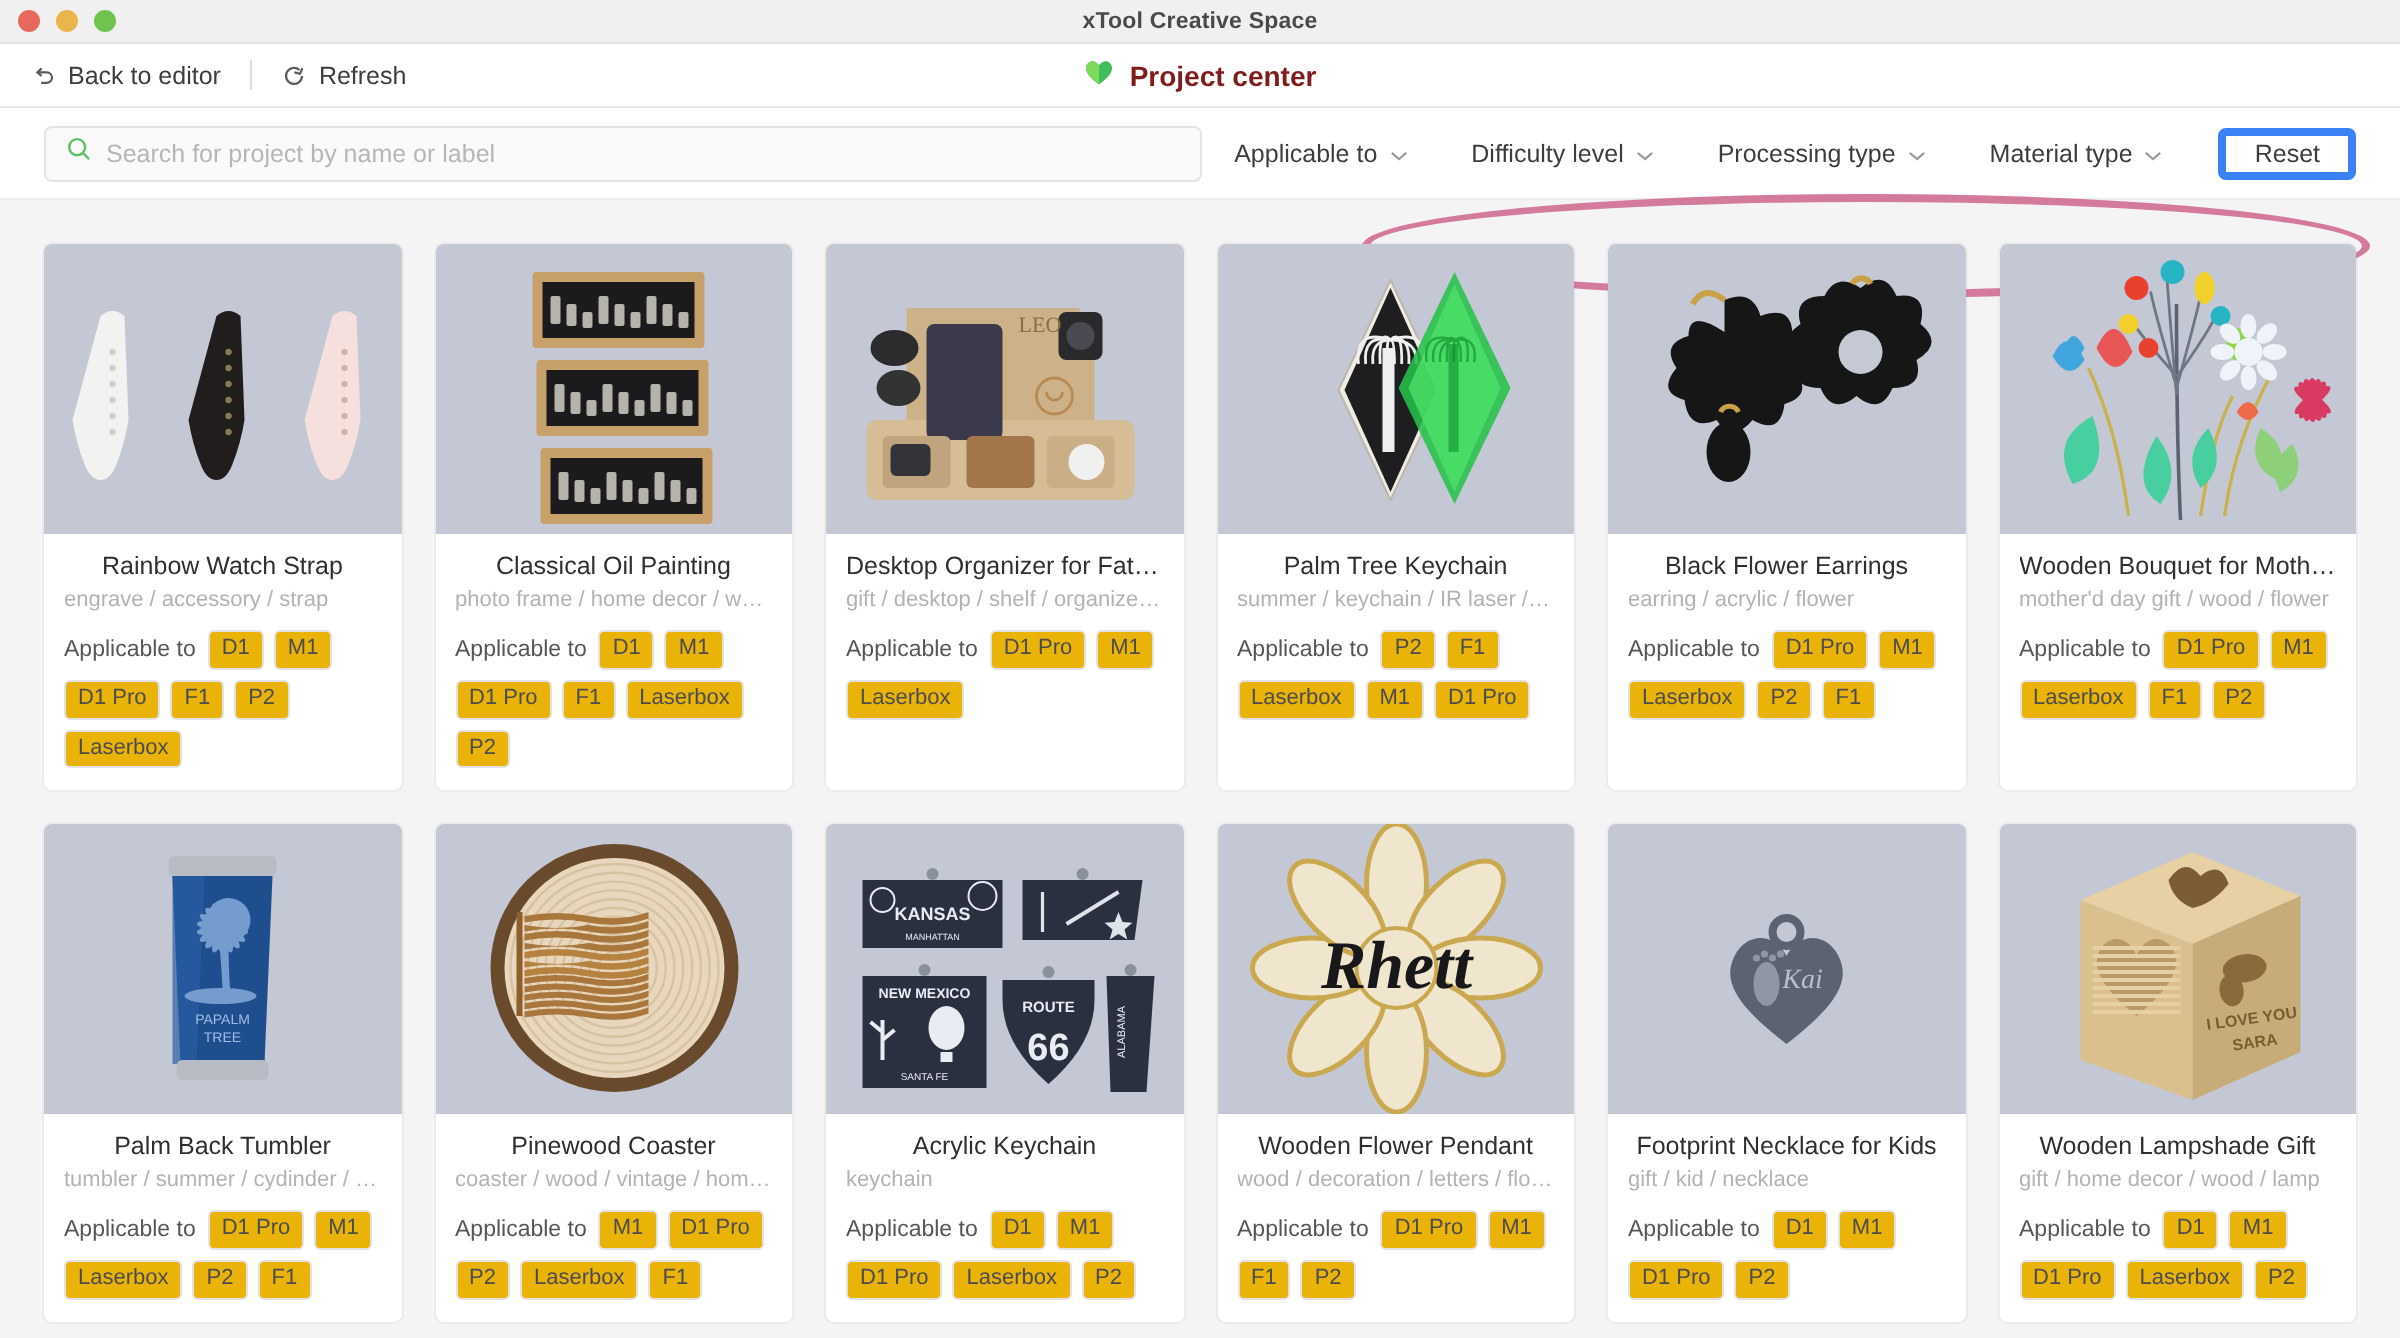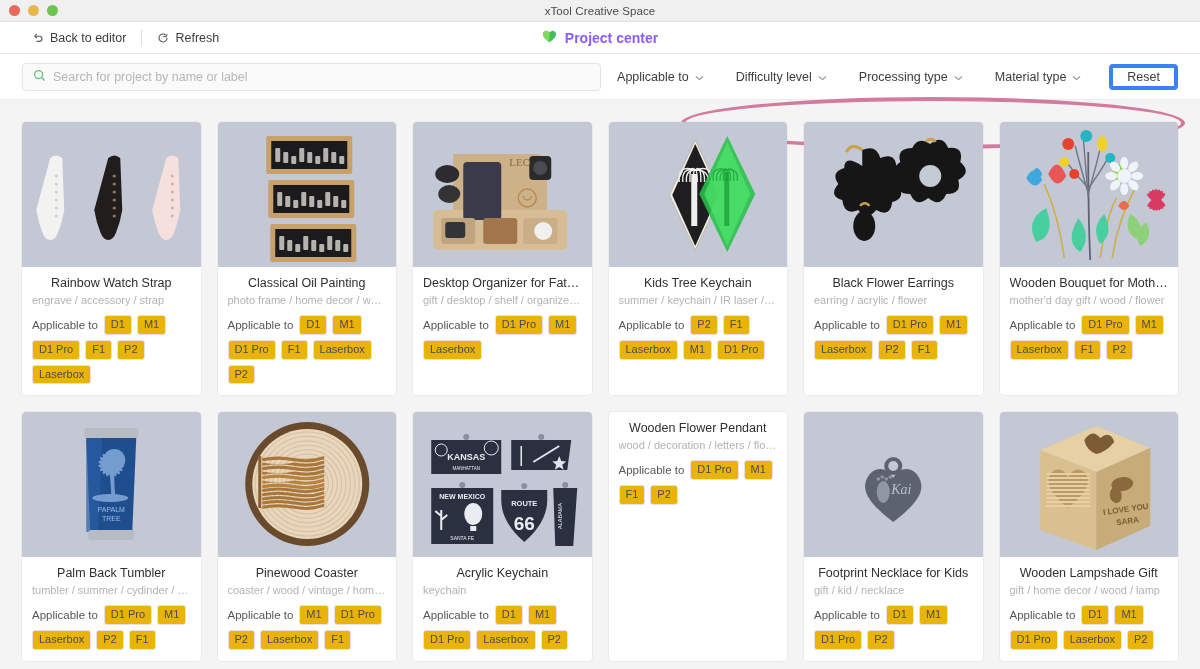--- a/index.html
+++ b/index.html
@@ -14,38 +14,38 @@
     height: 22px; background: #f0f0f1; border-bottom: 1px solid #e2e2e4;
     display: flex; align-items: center; position: relative;
   }
   .lights { display: flex; gap: 8px; padding-left: 9px; }
   .light { width: 11px; height: 11px; border-radius: 50%; }
   .light.red { background: #e8685e; }
   .light.yellow { background: #e9b64c; }
   .light.green { background: #6fc34f; }
   .win-title {
     position: absolute; left: 0; right: 0; text-align: center;
-    font-size: 11.5px; font-weight: normal; color: #4a4a4c; letter-spacing: .1px;
+    font-size: 11.5px; font-weight: bold; color: #4a4a4c; letter-spacing: .1px;
   }
 
   
   .toolbar {
     height: 32px; background: #ffffff; border-bottom: 1px solid #e8e8ea;
-    display: flex; align-items: center; padding-left: 32px; position: relative;
+    display: flex; align-items: center; padding-left: 16px; position: relative;
   }
   .tbtn {
     display: flex; align-items: center; gap: 6px;
     font-size: 12.5px; color: #3d3d40; cursor: default;
   }
   .tbtn svg { display: block; }
   .tdiv { width: 1px; height: 15px; background: #dcdcde; margin: 0 15px; }
   .center-title {
     position: absolute; left: 0; right: 0; display: flex;
     align-items: center; justify-content: center; gap: 8px;
-    font-size: 14px; font-weight: bold; color: #8b5cf6; pointer-events: none;
+    font-size: 14px; font-weight: bold; color: #7f1d1d; pointer-events: none;
   }
   .center-title .heart { pointer-events: auto; }
 
   
   .searchrow {
     height: 46px; background: #ffffff; display: flex; align-items: center;
     padding: 0 22px; gap: 0; position: relative; border-bottom: 1px solid #ececee;
   }
   .searchbox {
     flex: 1; height: 28px; border: 1px solid #e4e4e6; border-radius: 4px;
@@ -367,21 +367,21 @@
                 <path d="M28 34 q-8 1 -7.2 11"></path>
                 <path d="M28 34 q-4 -5 -3.8000000000000007 11"></path>
                 <path d="M28 34 q0 -2 -0.40000000000000036 11"></path>
                 <path d="M28 34 q4 1 3 11"></path>
                 <path d="M28 34 q8 -5 6.399999999999999 11"></path>
                 <path d="M28 34 q12 -2 9.8 11"></path>
               </g>
             </g>
           </svg></div>
      <div class="cbody">
-       <div class="ctitle">Kids Tree Keychain</div>
+       <div class="ctitle">Palm Tree Keychain</div>
        <div class="ctags">summer / keychain / IR laser / gift</div>
        <div class="applyrow">
          <span class="applylabel">Applicable to</span>
          <span class="chip">P2</span>
             <span class="chip">F1</span>
             <span class="chip">Laserbox</span>
             <span class="chip">M1</span>
             <span class="chip">D1 Pro</span>
        </div>
      </div>
@@ -621,20 +621,34 @@
          <span class="applylabel">Applicable to</span>
          <span class="chip">D1</span>
             <span class="chip">M1</span>
             <span class="chip">D1 Pro</span>
             <span class="chip">Laserbox</span>
             <span class="chip">P2</span>
        </div>
      </div>
       </div>
       <div class="card">
+        <div class="thumb"><svg viewBox="0 0 170 145" width="100%" height="100%">
+    <g transform="translate(85,72)">
+      <ellipse cx="0" cy="-42" rx="15" ry="30" transform="rotate(0)" fill="#efe6cd" stroke="#c9a84f" stroke-width="2.5"></ellipse>
+              <ellipse cx="0" cy="-42" rx="15" ry="30" transform="rotate(45)" fill="#efe6cd" stroke="#c9a84f" stroke-width="2.5"></ellipse>
+              <ellipse cx="0" cy="-42" rx="15" ry="30" transform="rotate(90)" fill="#efe6cd" stroke="#c9a84f" stroke-width="2.5"></ellipse>
+              <ellipse cx="0" cy="-42" rx="15" ry="30" transform="rotate(135)" fill="#efe6cd" stroke="#c9a84f" stroke-width="2.5"></ellipse>
+              <ellipse cx="0" cy="-42" rx="15" ry="30" transform="rotate(180)" fill="#efe6cd" stroke="#c9a84f" stroke-width="2.5"></ellipse>
+              <ellipse cx="0" cy="-42" rx="15" ry="30" transform="rotate(225)" fill="#efe6cd" stroke="#c9a84f" stroke-width="2.5"></ellipse>
+              <ellipse cx="0" cy="-42" rx="15" ry="30" transform="rotate(270)" fill="#efe6cd" stroke="#c9a84f" stroke-width="2.5"></ellipse>
+              <ellipse cx="0" cy="-42" rx="15" ry="30" transform="rotate(315)" fill="#efe6cd" stroke="#c9a84f" stroke-width="2.5"></ellipse>
+      <circle r="20" fill="#efe6cd" stroke="#c9a84f" stroke-width="2"></circle>
+            </g>
+    <text x="85" y="82" text-anchor="middle" font-family="Liberation Serif, serif" font-style="italic" font-size="34" font-weight="bold" fill="#18181a">Rhett</text>
+          </svg></div>
      <div class="cbody">
        <div class="ctitle">Wooden Flower Pendant</div>
        <div class="ctags">wood / decoration / letters / flower</div>
        <div class="applyrow">
          <span class="applylabel">Applicable to</span>
          <span class="chip">D1 Pro</span>
             <span class="chip">M1</span>
             <span class="chip">F1</span>
             <span class="chip">P2</span>
        </div>

